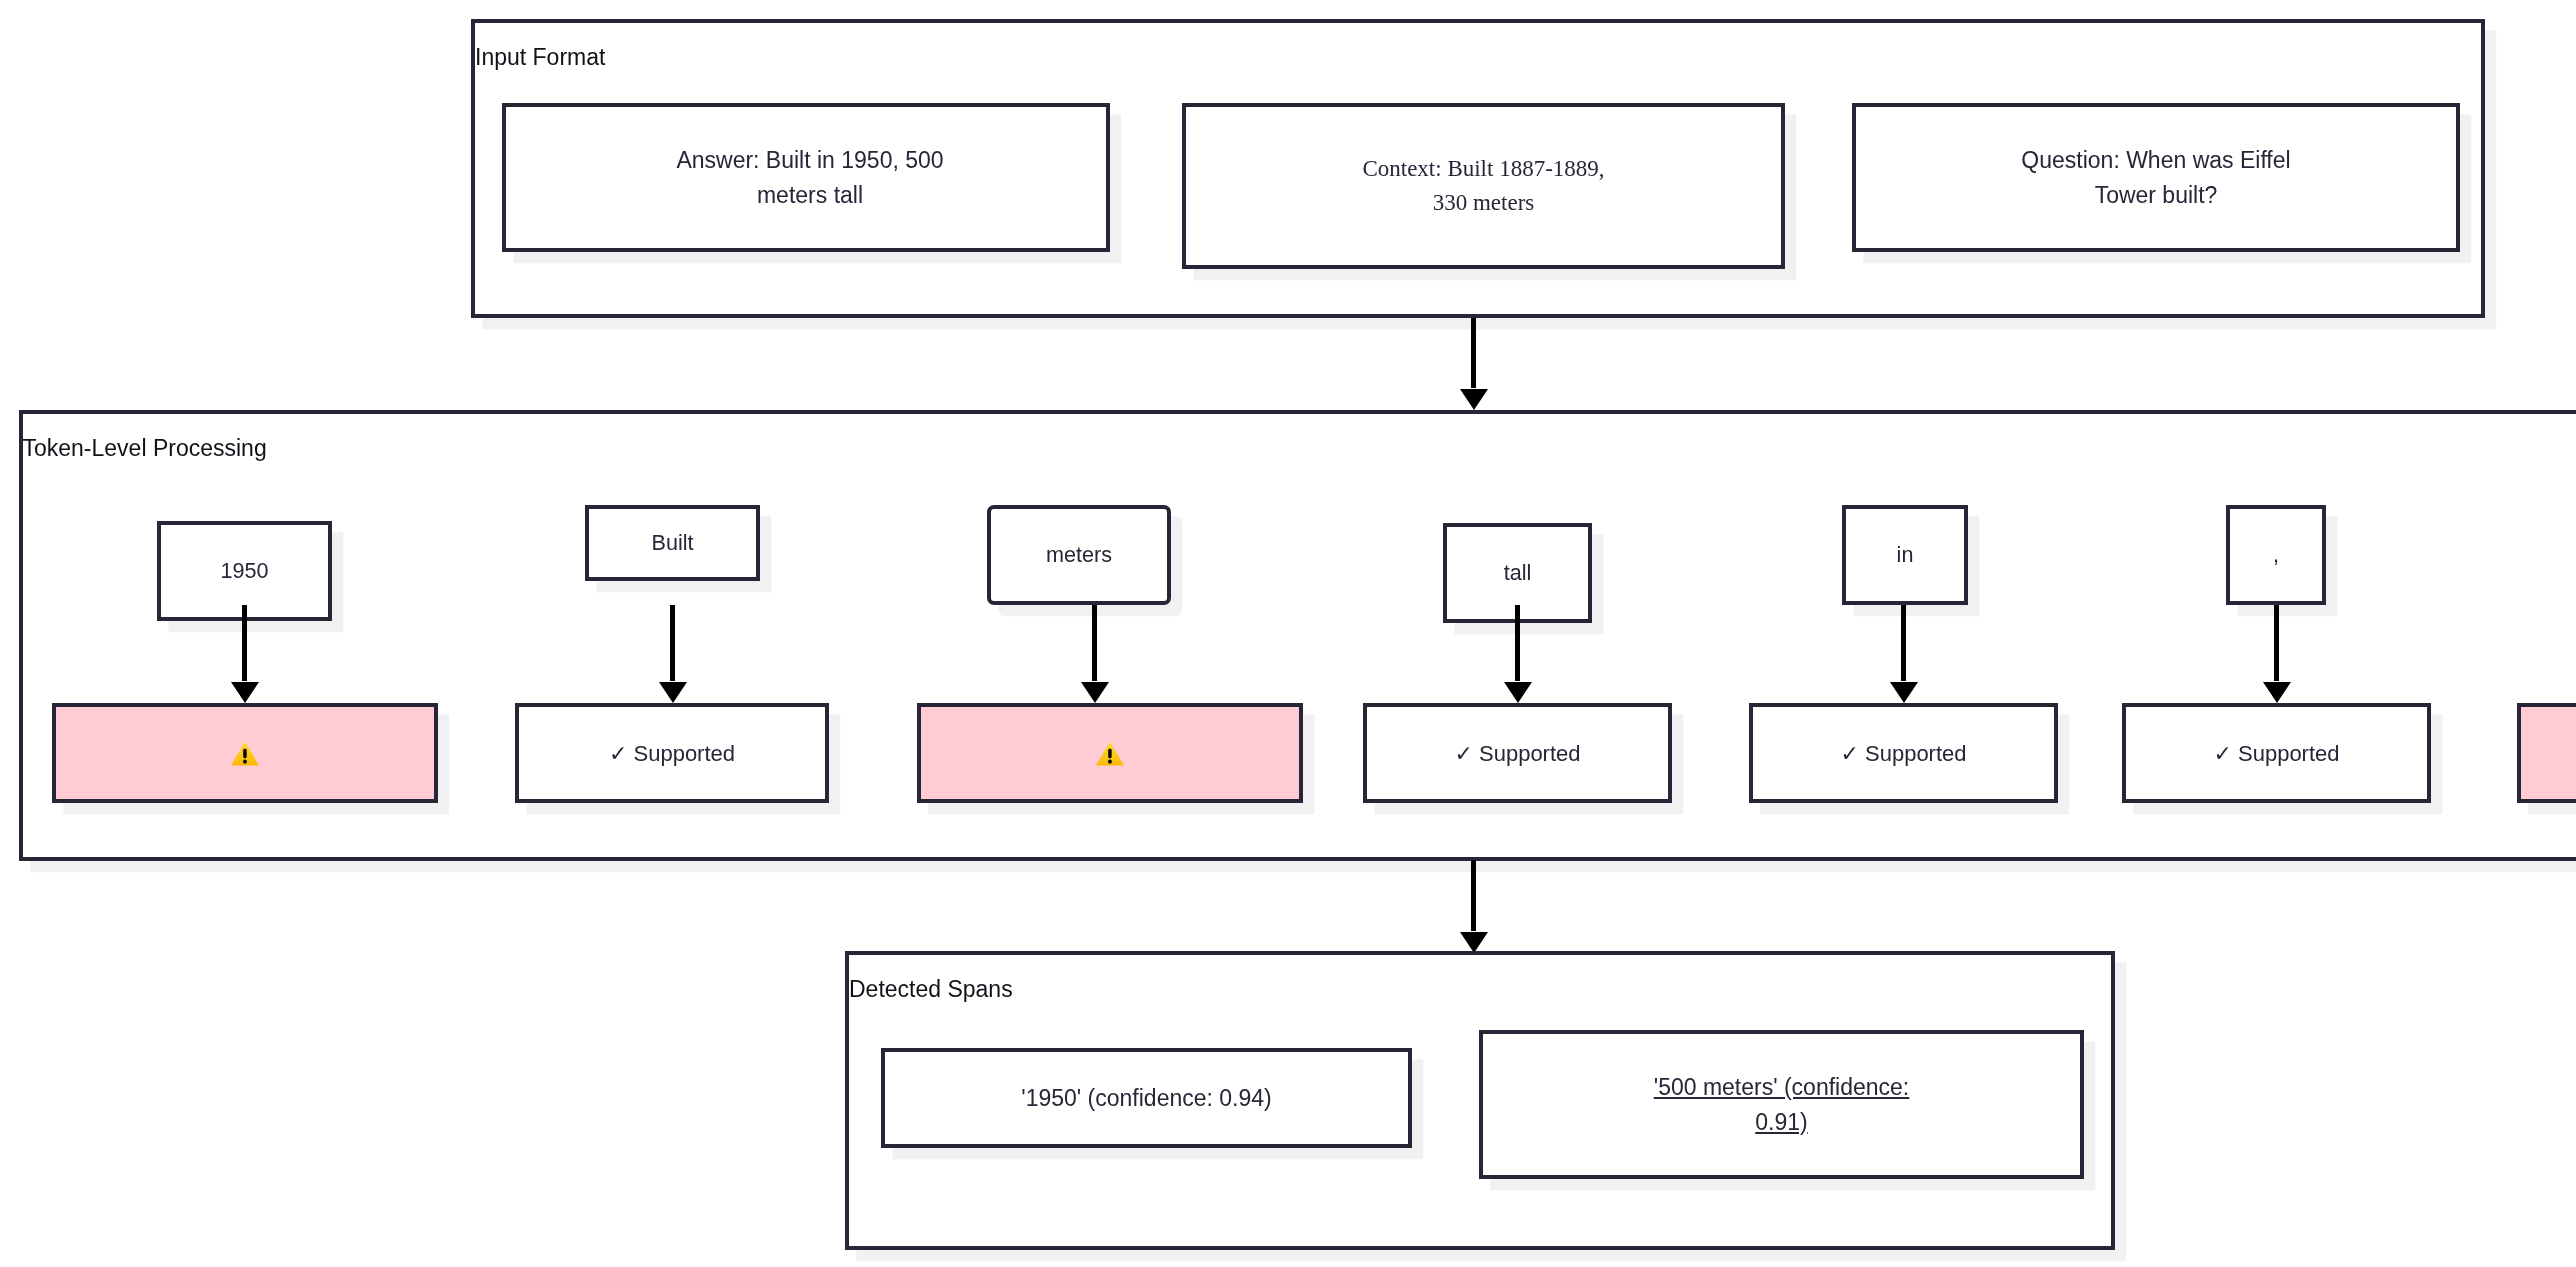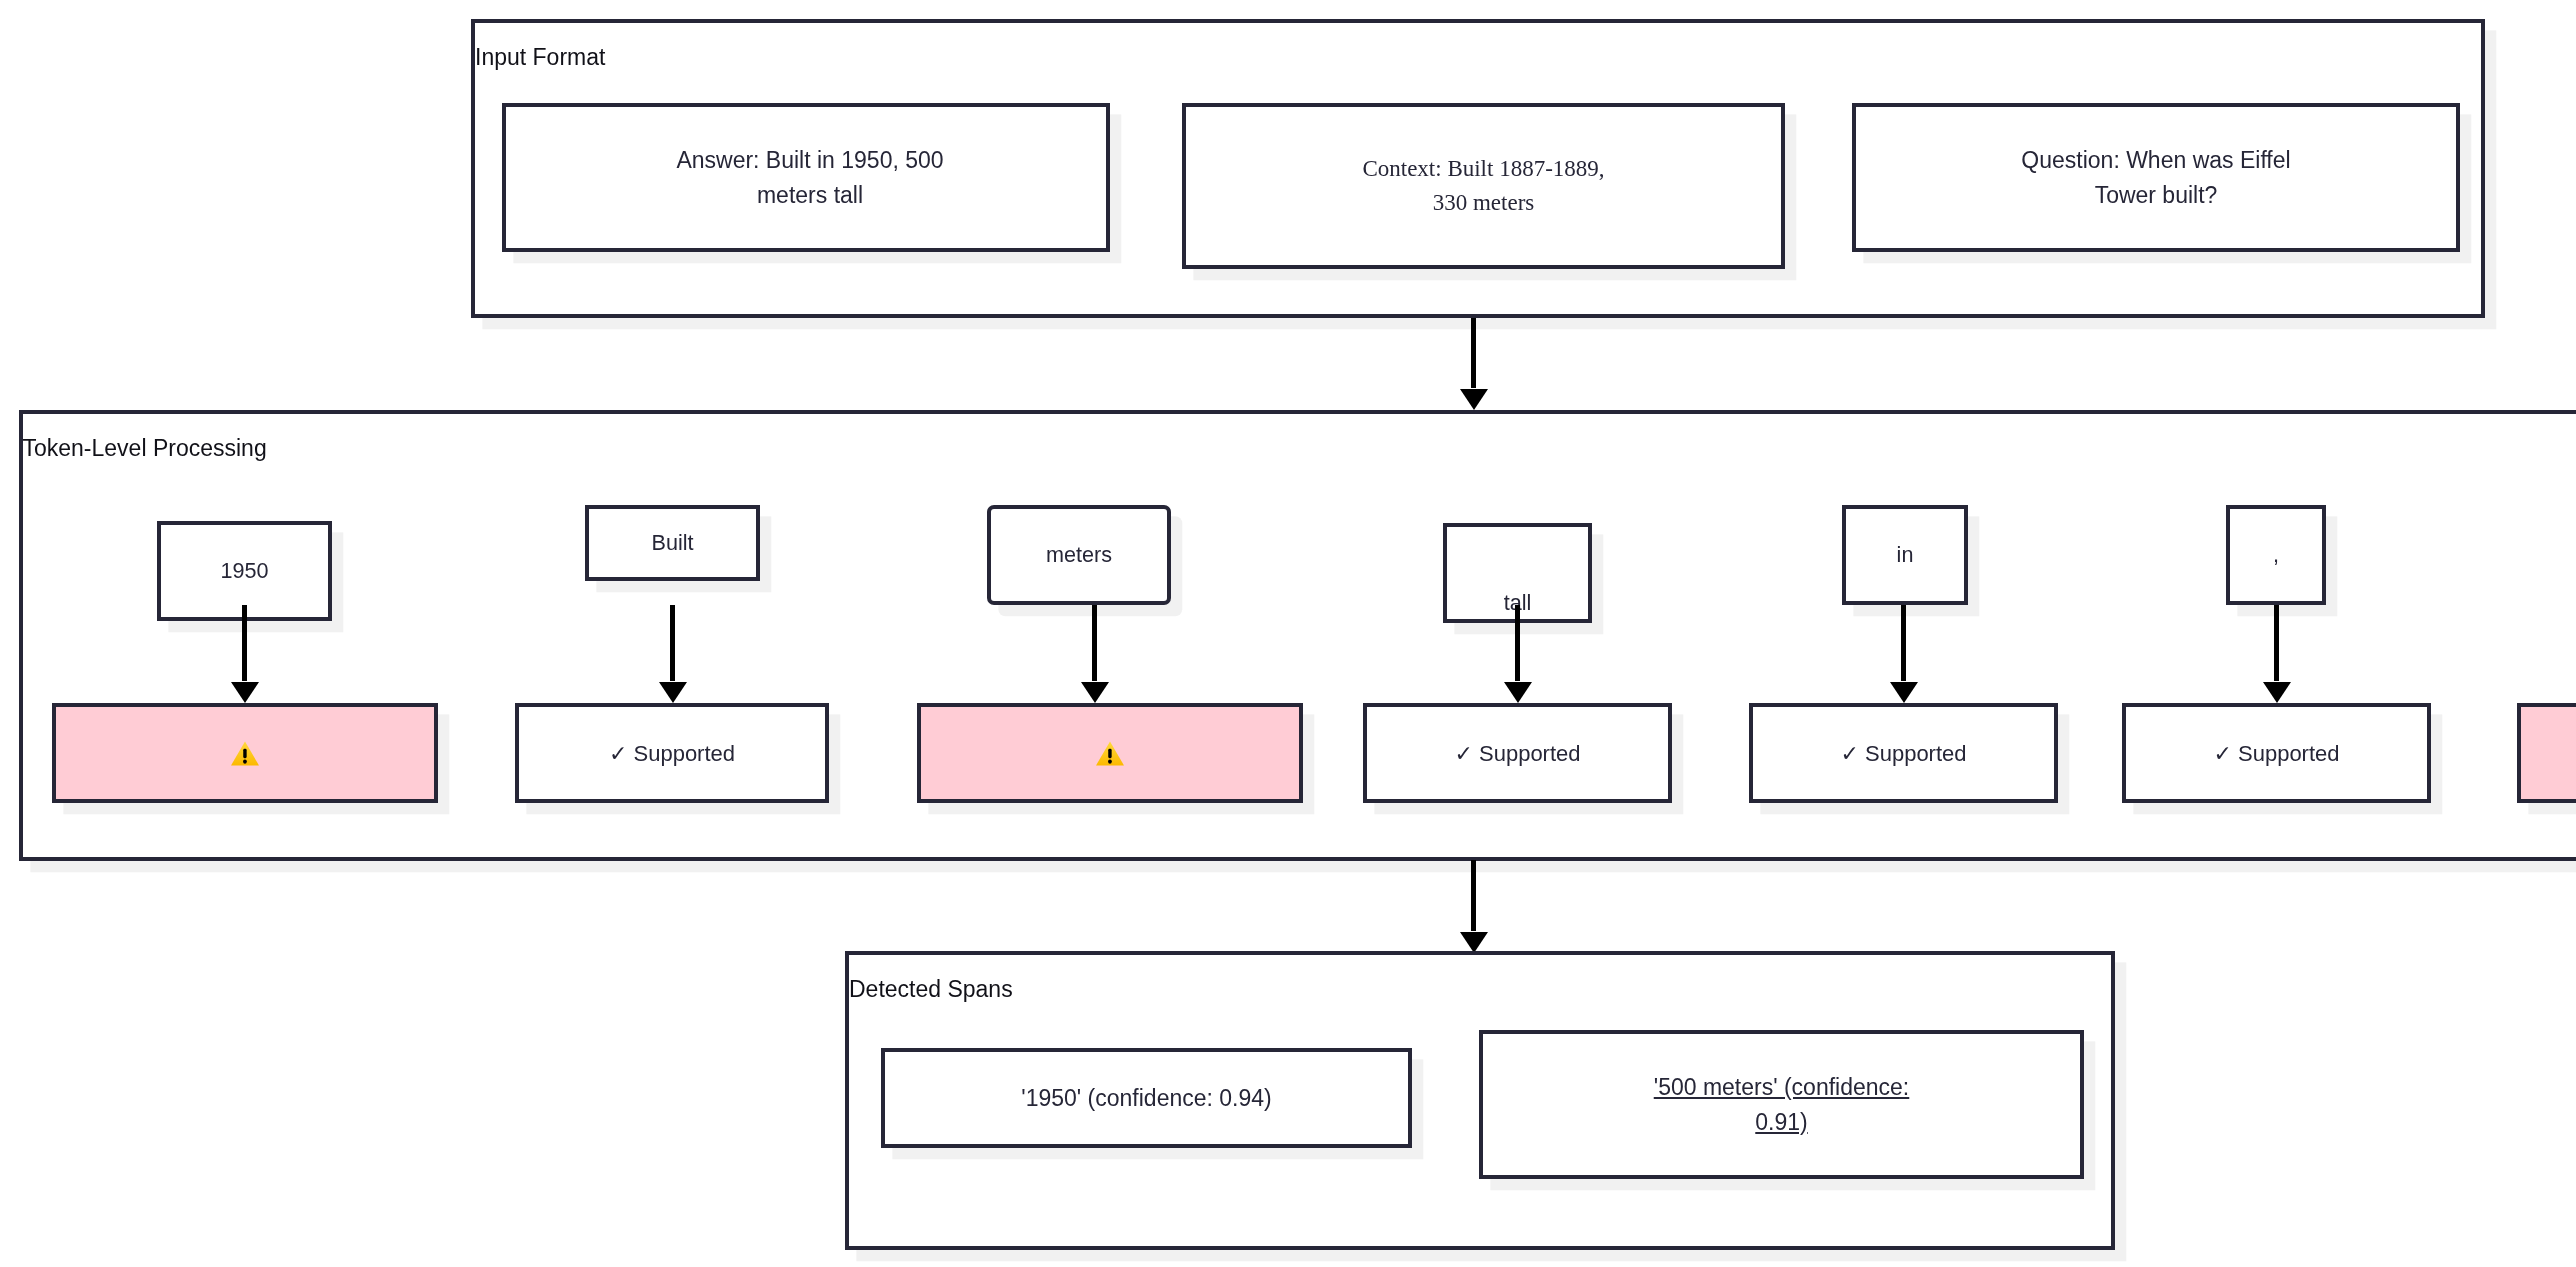--- a/index.html
+++ b/index.html
@@ -178,21 +178,21 @@
           <stop offset="100%" stop-color="#fcb900"></stop>
         </linearGradient>
       </defs>
       <path d="M29 3 L56 49 L2 49 Z" fill="url(#wg2)"></path>
       <rect x="25.6" y="17" width="6.6" height="18" rx="2.6" fill="#000"></rect>
       <ellipse cx="28.9" cy="41.5" rx="3.7" ry="4.1" fill="#000"></ellipse>
     </svg>
   </span>
 </div>
 
-<div class="node token-box" style="left:1443px; top:523px; width:149px; height:100px;align-items:flex-end;">
+<div class="node token-box" style="left:1443px; top:523px; width:149px; height:100px;">
   <span class="label">tall</span>
 </div>
 <div class="arrow" style="left:1502px; top:605px; width:31px; height:98px;">
   <div class="shaft" style="height:76px;"></div>
   <div class="head"></div>
 </div>
 <div class="node status-box" style="left:1363px; top:703px; width:309px; height:100px;">
   <span class="label check">✓ Supported</span>
 </div>
 

